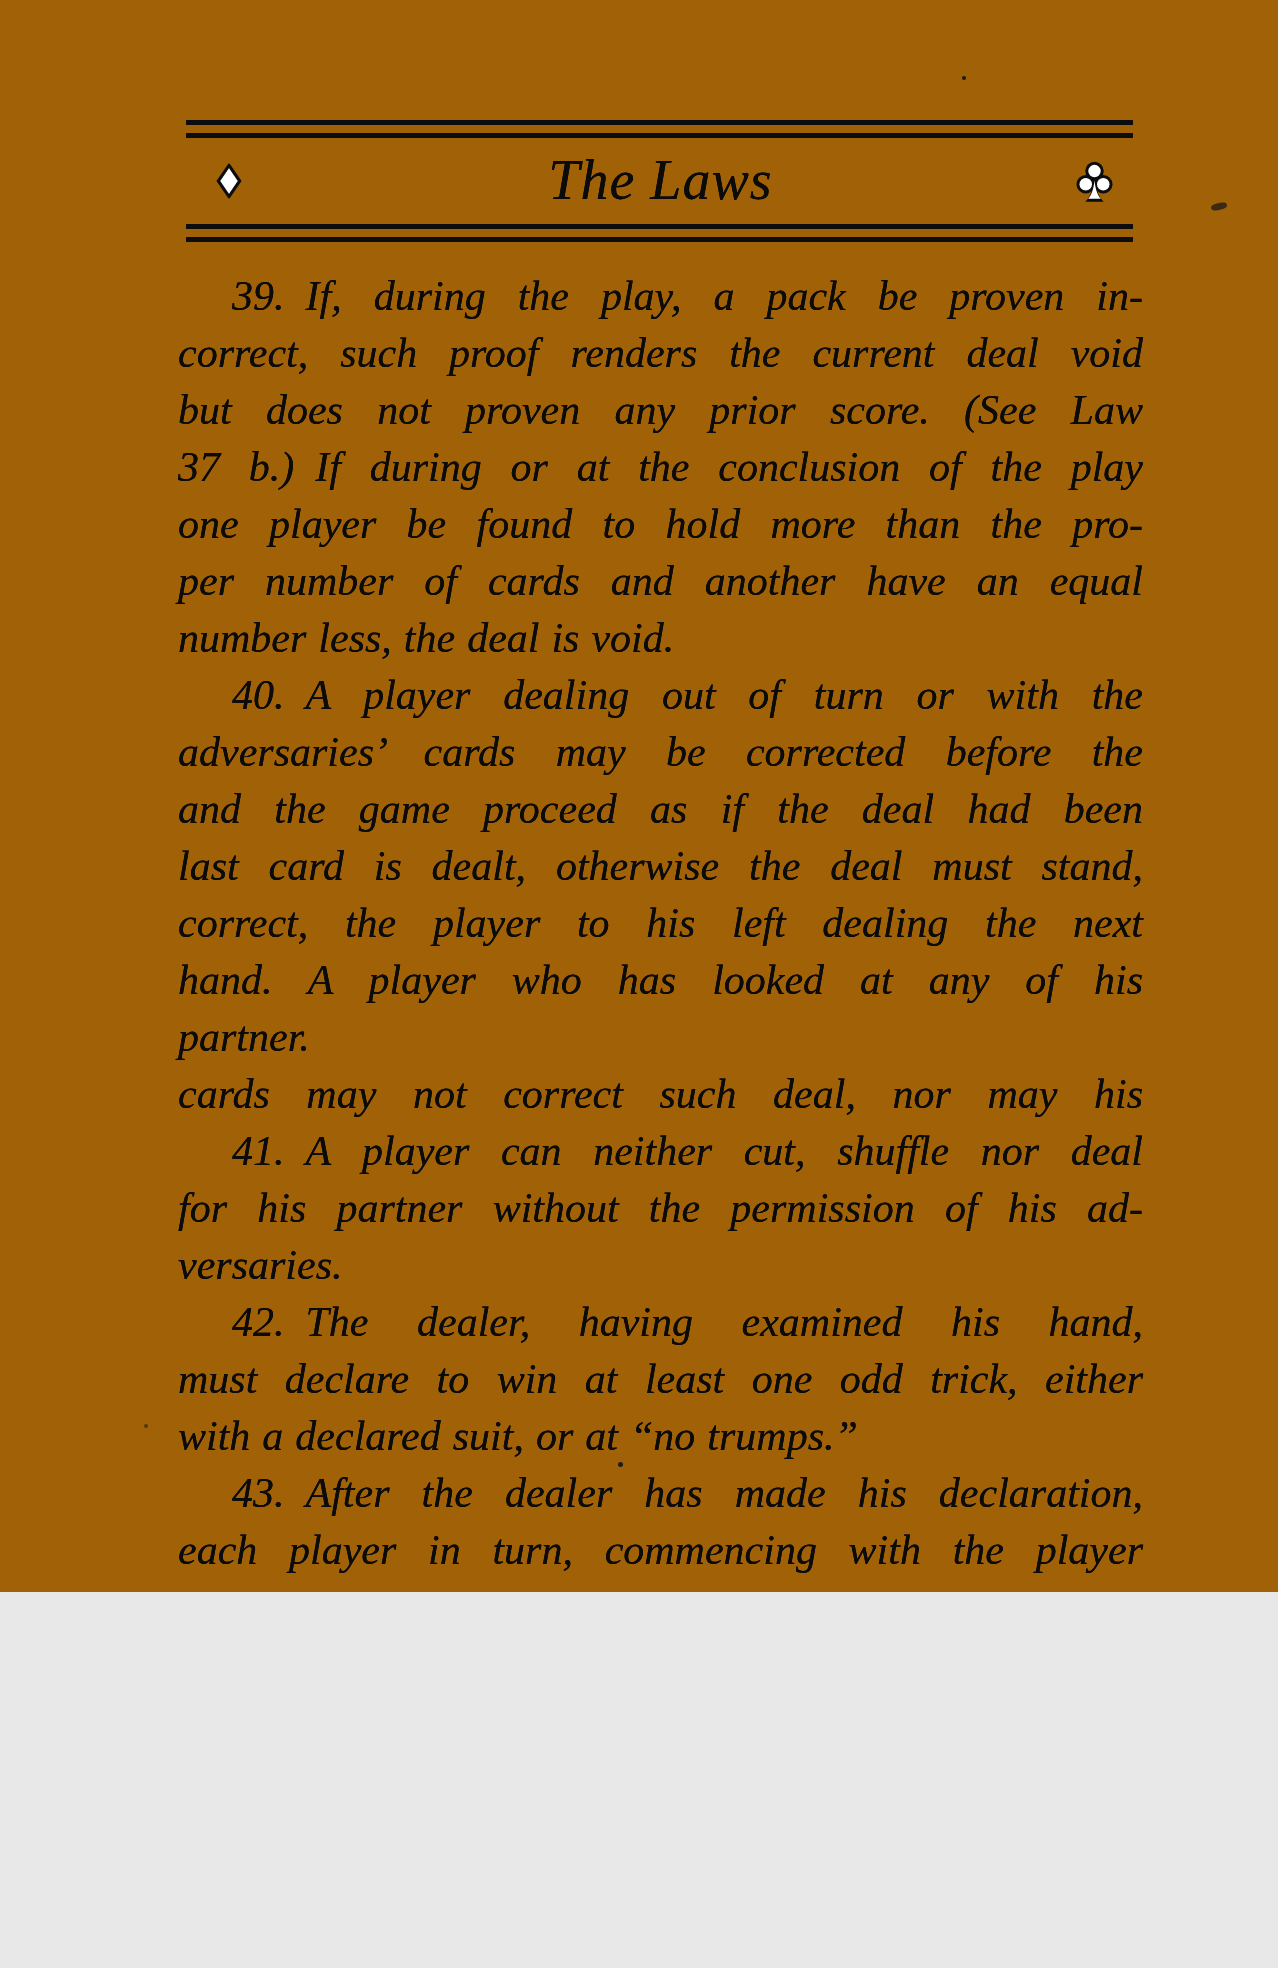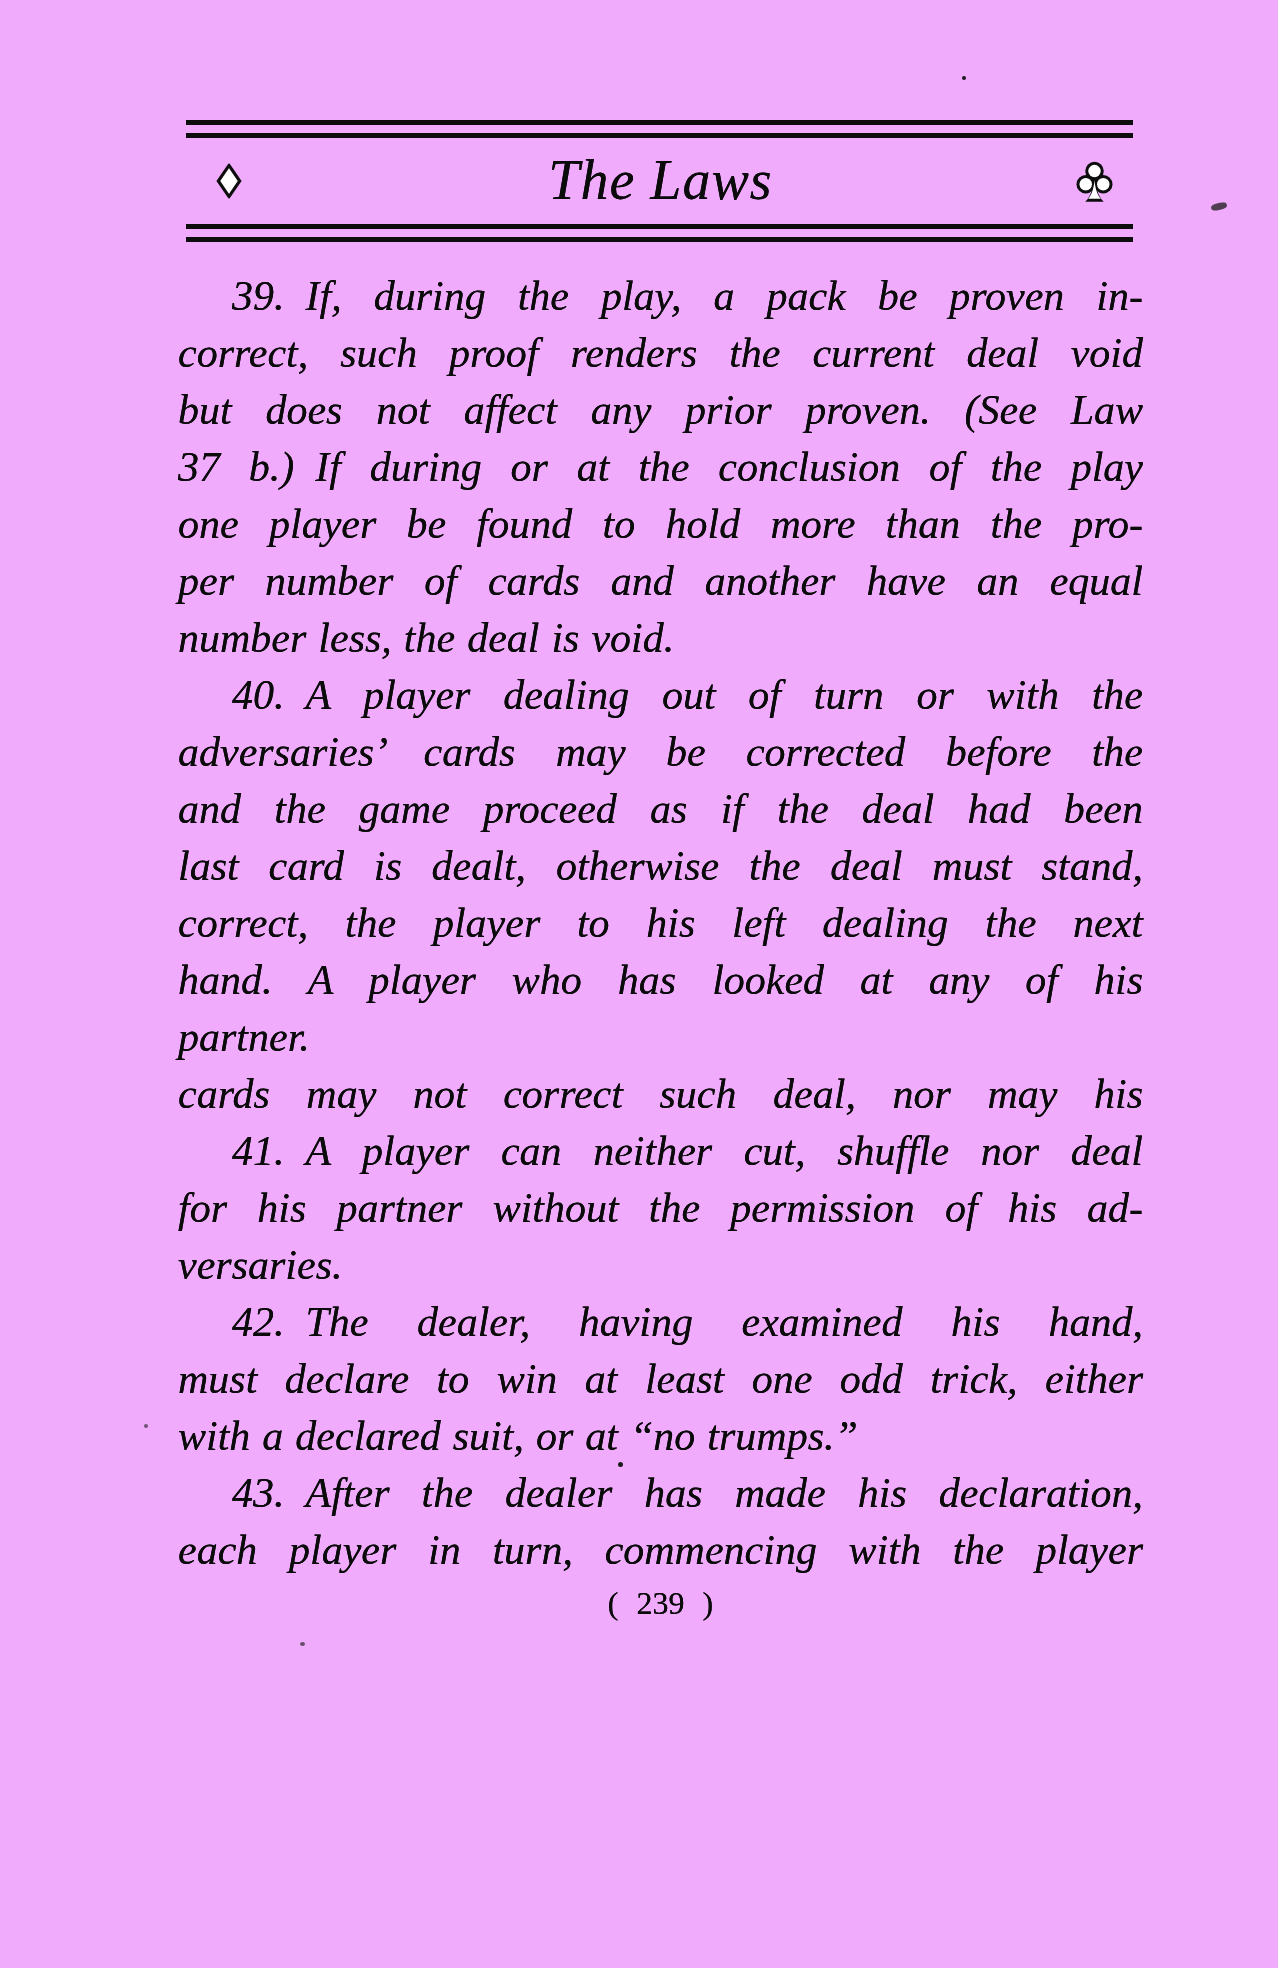--- a/index.html
+++ b/index.html
@@ -1,19 +1,19 @@
 <!DOCTYPE html>
 <html><head>
 <meta charset="utf-8">
 <style>
   html,body{margin:0;padding:0;background:#e8e8e8;}
   .page{
     position:relative;
-    width:1278px;height:1968px;
-    background:#f0abfc;
+    width:1278px;height:1592px;
+    background:#a16207;
     overflow:hidden;
     font-family:"Liberation Serif","DejaVu Serif",serif;
     color:#0b0b0b;
   }
   .content{position:absolute;left:178px;top:120px;width:965px;}
   .double-rule{
     height:8px;
     border-top:5px solid #0d0d0d;
     border-bottom:5px solid #0d0d0d;
     margin-left:8px;margin-right:10px;
@@ -92,21 +92,21 @@
           <path d="M19 20 C18.2 28 16 35.5 12.5 39 L25.5 39 C22 35.5 19.8 28 19 20 Z" fill="#ffffff"></path>
         </svg>
       </span>
     </div>
 
     <div class="double-rule"></div>
 
     <div class="body-text">
       <p class="line indent">39. If, during the play, a pack be proven in-</p>
       <p class="line">correct, such proof renders the current deal void</p>
-      <p class="line">but does not affect any prior proven. (See Law</p>
+      <p class="line">but does not proven any prior score. (See Law</p>
       <p class="line">37 b.) If during or at the conclusion of the play</p>
       <p class="line">one player be found to hold more than the pro-</p>
       <p class="line">per number of cards and another have an equal</p>
       <p class="line left">number less, the deal is void.</p>
 
       <p class="line indent">40. A player dealing out of turn or with the</p>
       <p class="line">adversaries’ cards may be corrected before the</p>
       <p class="line">and the game proceed as if the deal had been</p>
       <p class="line">last card is dealt, otherwise the deal must stand,</p>
       <p class="line">correct, the player to his left dealing the next</p>

